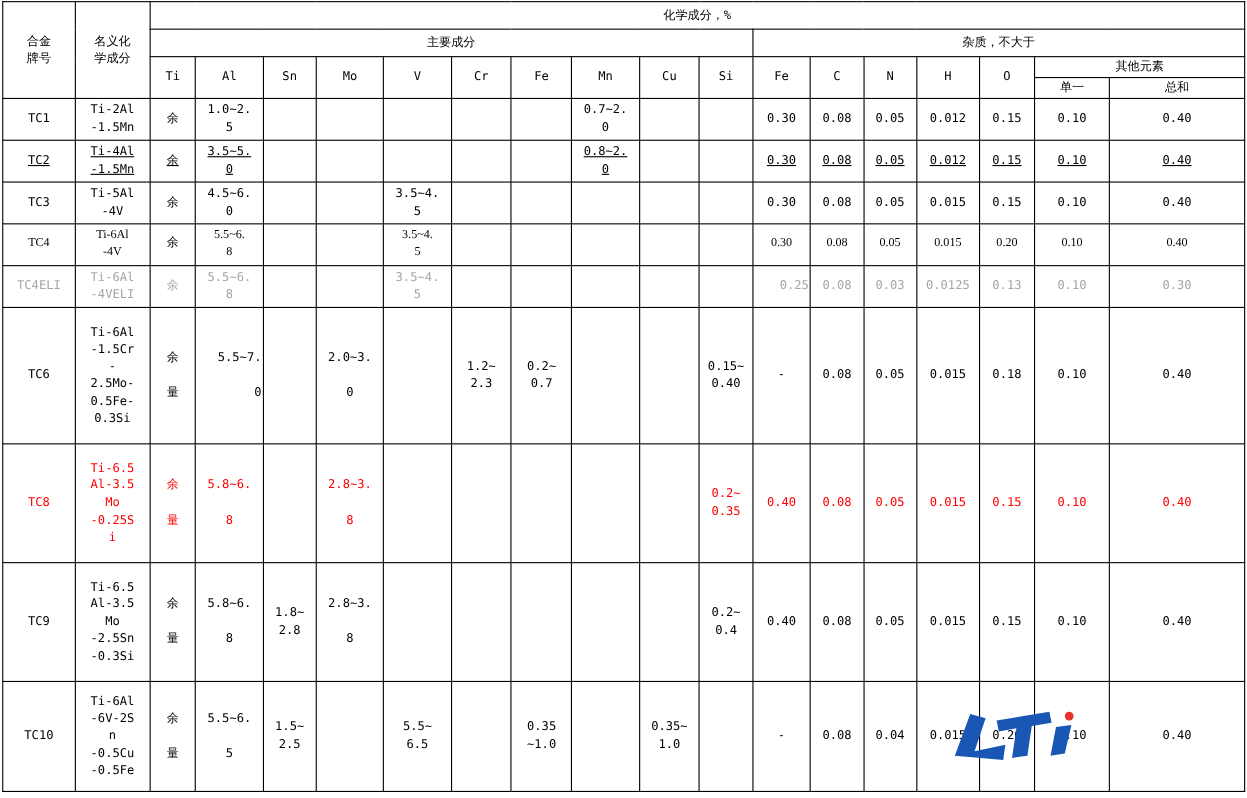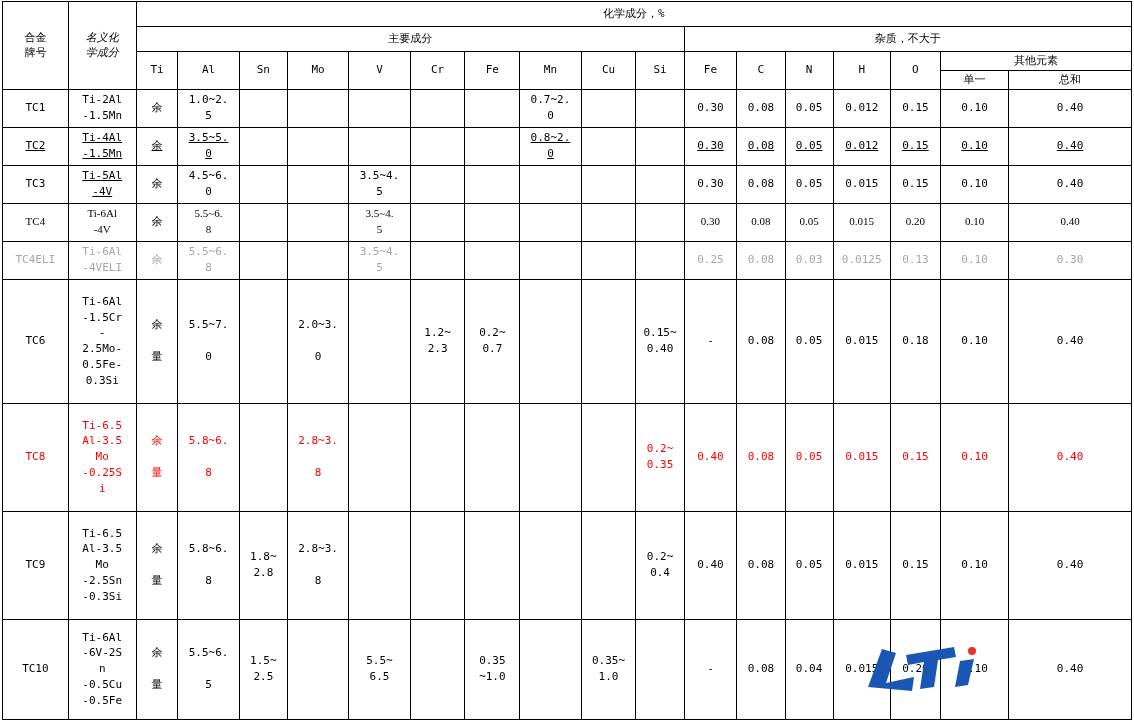--- a/index.html
+++ b/index.html
@@ -87,21 +87,21 @@
       <col style="width:52px">
       <col style="width:46px">
       <col style="width:62px">
       <col style="width:112px">
     </colgroup>
 
     <thead>
       <tr>
         <td rowspan="4" class="hdr" style="white-space:pre-line;">合金
 牌号</td>
-        <td rowspan="4" class="hdr" style="white-space:pre-line;font-style:italic;">名义化
+        <td rowspan="4" class="hdr" style="white-space:pre-line;">名义化
 学成分</td>
         <td colspan="17" class="hdr hdr-tall">化学成分，%</td>
       </tr>
       <tr>
         <td colspan="10" class="hdr hdr-tall">主要成分</td>
         <td colspan="7" class="hdr hdr-tall">杂质，不大于</td>
       </tr>
       <tr>
         <td rowspan="2" class="hdr">Ti</td>
         <td rowspan="2" class="hdr">Al</td>
@@ -170,21 +170,21 @@
           <td class="cell" style="white-space: pre-line;">0.30</td>
           <td class="cell" style="white-space: pre-line;">0.08</td>
           <td class="cell" style="white-space: pre-line;">0.05</td>
           <td class="cell" style="white-space: pre-line;">0.012</td>
           <td class="cell" style="white-space: pre-line;">0.15</td>
           <td class="cell" style="white-space: pre-line;">0.10</td>
           <td class="cell" style="white-space: pre-line;">0.40</td>
         </tr>
         <tr style="height: 38px;">
           <td class="cell" style="white-space: pre-line;">TC3</td>
-          <td class="cell name-col" style="white-space: pre-line; text-decoration: underline;">Ti-5Al
+          <td class="cell name-col" style="white-space: pre-line;">Ti-5Al
 -4V</td>
           <td class="cell" style="white-space: pre-line;">余</td>
           <td class="cell" style="white-space: pre-line;">4.5~6.
 0</td>
           <td class="cell" style="white-space: pre-line;"></td>
           <td class="cell" style="white-space: pre-line;"></td>
           <td class="cell" style="white-space: pre-line;">3.5~4.
 5</td>
           <td class="cell" style="white-space: pre-line;"></td>
           <td class="cell" style="white-space: pre-line;"></td>
@@ -232,40 +232,40 @@
 8</td>
           <td class="cell" style="white-space: pre-line;"></td>
           <td class="cell" style="white-space: pre-line;"></td>
           <td class="cell" style="white-space: pre-line;">3.5~4.
 5</td>
           <td class="cell" style="white-space: pre-line;"></td>
           <td class="cell" style="white-space: pre-line;"></td>
           <td class="cell" style="white-space: pre-line;"></td>
           <td class="cell" style="white-space: pre-line;"></td>
           <td class="cell" style="white-space: pre-line;"></td>
-          <td class="cell" style="white-space: pre-line;">0.25</td>
+          <td class="cell" style="white-space: pre-line; text-align: right;">0.25</td>
           <td class="cell" style="white-space: pre-line;">0.08</td>
           <td class="cell" style="white-space: pre-line;">0.03</td>
           <td class="cell" style="white-space: pre-line;">0.0125</td>
           <td class="cell" style="white-space: pre-line;">0.13</td>
           <td class="cell" style="white-space: pre-line;">0.10</td>
           <td class="cell" style="white-space: pre-line;">0.30</td>
         </tr>
         <tr style="height: 124px;">
           <td class="cell" style="white-space: pre-line;">TC6</td>
           <td class="cell name-col" style="white-space: pre-line;">Ti-6Al
 -1.5Cr
 -
 2.5Mo-
 0.5Fe-
 0.3Si</td>
           <td class="cell" style="white-space: pre-line;">余
 
 量</td>
-          <td class="cell" style="white-space: pre-line;">5.5~7.
+          <td class="cell" style="white-space: pre-line; text-align: right;">5.5~7.
 
 0</td>
           <td class="cell" style="white-space: pre-line;"></td>
           <td class="cell" style="white-space: pre-line;">2.0~3.
 
 0</td>
           <td class="cell" style="white-space: pre-line;"></td>
           <td class="cell" style="white-space: pre-line;">1.2~
 2.3</td>
           <td class="cell" style="white-space: pre-line;">0.2~

